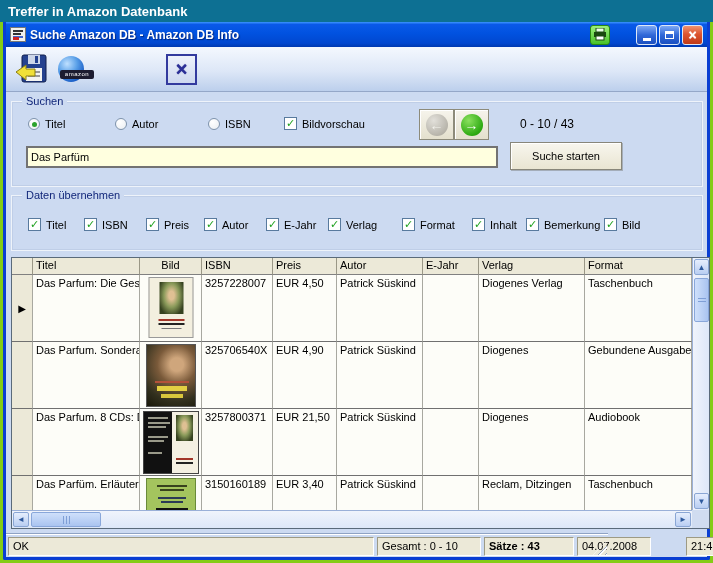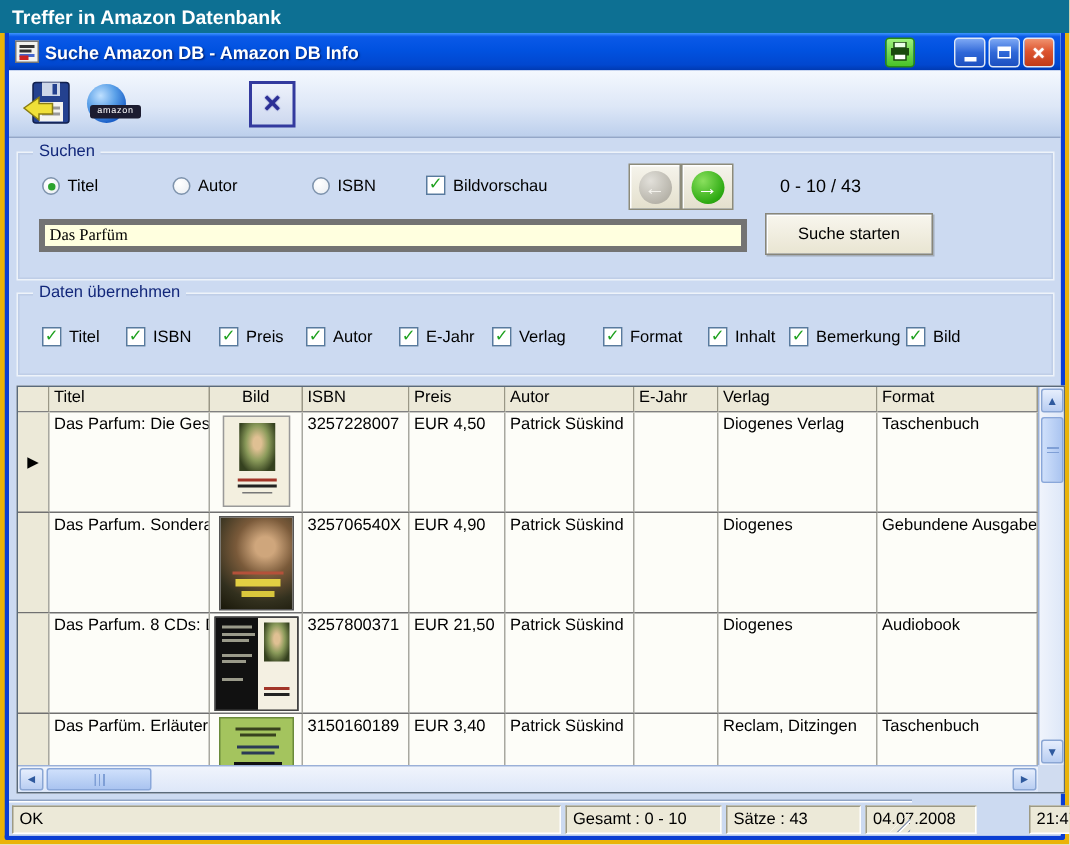--- a/index.html
+++ b/index.html
@@ -1,18 +1,18 @@
 <!DOCTYPE html>
 <html><head>
 <meta charset="utf-8">
 <style>
   * { margin:0; padding:0; box-sizing:border-box; }
   html,body { width:713px; height:563px; }
   body { font-family:"Liberation Sans","DejaVu Sans",sans-serif; font-size:11px; color:#000; }
-  .page { position:relative; width:713px; height:563px; background:#eab308; overflow:hidden; }
+  .page { position:relative; width:713px; height:563px; background:#84cc16; overflow:hidden; }
 
   
   .outer-titlebar { position:absolute; left:0; top:0; width:713px; height:22px; background:#0d7093; display:flex; align-items:center; padding-left:8px; }
   .outer-title { color:#fff; font-weight:bold; font-size:13px; }
 
   
   .frame { position:absolute; left:3px; top:22px; width:707px; height:538px; border:3px solid #0a3ed2; border-top:none; border-radius:0 0 2px 2px; background:#ccdaf1; }
   .titlebar { position:absolute; left:0; top:0; right:0; height:25px;
     background:linear-gradient(180deg,#3d95ff 0%,#0a59e8 10%,#0152e0 45%,#0147cf 85%,#0039b0 100%);
     display:flex; align-items:center; padding:0 4px 0 4px; }
@@ -56,21 +56,21 @@
   .radio.on::after { content:""; width:5px; height:5px; border-radius:50%; background:#2ca32c; }
   .check { width:13px; height:13px; background:#fff; border:1px solid #587a9e; display:inline-flex; align-items:center; justify-content:center; font-size:11px; font-weight:bold; color:#1fa11f; line-height:1; flex:none; }
 
   .navbtns { position:absolute; left:407px; top:7px; display:flex; }
   .navbtn { width:35px; height:31px; background:linear-gradient(#f6f4ec,#e4e0cd); border:1px solid #8d8b7a; box-shadow:inset 1px 1px 0 #fff; display:flex; align-items:center; justify-content:center; cursor:pointer; }
   .nav-circle { width:22px; height:22px; border-radius:50%; display:flex; align-items:center; justify-content:center; font-weight:bold; font-size:14px; }
   .nav-back .nav-circle { background:radial-gradient(circle at 35% 30%,#e2e0da,#b5b2a8 75%); color:#f3f2ec; }
   .nav-fwd .nav-circle { background:radial-gradient(circle at 35% 30%,#8ae05e,#2daa12 70%,#1d8a08); color:#fff; }
   .counter { position:absolute; left:508px; top:15px; font-size:12px; }
 
-  .search-input { position:absolute; left:14px; top:44px; width:472px; height:22px; background:#ffffdf; border:4px solid #737373; font-family:Liberation Serif, serif; font-size:11px; padding:0 3px; }
+  .search-input { position:absolute; left:14px; top:44px; width:472px; height:22px; background:#ffffdf; border:2px solid #737373; font-family:Liberation Sans, sans-serif; font-size:11px; padding:0 3px; }
   .btn-start { position:absolute; left:498px; top:40px; width:112px; height:28px; background:linear-gradient(#f8f6ee,#e9e5d2); border:1px solid #88867a; box-shadow:inset 1px 1px 0 #fff,1px 1px 0 rgba(90,90,80,.35); font-family:"Liberation Sans",sans-serif; font-size:11px; cursor:pointer; }
 
   
   .grid { position:absolute; left:5px; top:210px; width:699px; height:272px; border:1px solid #5a6a7a; background:#fff; }
   .gheader { display:grid; grid-template-columns:21px 107px 62px 71px 64px 86px 56px 106px 107px; height:17px; }
   .gheader .hcell { background:#ece9d8; border-right:1px solid #9a9786; border-bottom:1px solid #808080; padding:1px 0 0 3px; overflow:hidden; white-space:nowrap; font-size:11px; }
   .gheader .hcell.bild { text-align:center; padding-left:0; }
   .gbody { position:relative; height:235px; overflow:hidden; }
   .grow { display:grid; grid-template-columns:21px 107px 62px 71px 64px 86px 56px 106px 107px; height:67px; background:#fdfdf8; }
   .grow .cell { border-right:1px solid #a8a8a0; border-bottom:1px solid #707070; padding:2px 2px 0 3px; overflow:hidden; white-space:nowrap; font-size:11px; }
@@ -116,21 +116,21 @@
   .hscroll .right { right:1px; top:1px; width:16px; height:15px; }
   .hthumb { position:absolute; left:19px; top:1px; width:70px; height:15px; background:linear-gradient(180deg,#cfe0fb,#aac4f0); border:1px solid #89a7da; border-radius:2px; cursor:pointer; }
   .hthumb::after { content:""; position:absolute; top:3px; left:31px; height:8px; width:8px; background:repeating-linear-gradient(90deg,#7f9fd6 0 1px,transparent 1px 3px); }
   .corner { position:absolute; right:0; bottom:0; width:17px; height:18px; background:#d0dcf0; }
 
   
   .statusbar { position:absolute; left:0; bottom:0; width:602px; height:24px; border-top:1px solid #8fa3c4; box-shadow:inset 0 1px 0 #fff; }
   .panel { position:absolute; top:3px; height:19px; background:#ece9d8; border:1px solid; border-color:#9d9a84 #fff #fff #9d9a84; padding:2px 0 0 4px; overflow:hidden; white-space:nowrap; font-size:11px; }
   .p-status { left:2px; width:366px; }
   .p-gesamt { left:371px; width:104px; }
-  .p-saetze { left:478px; width:90px; }
+  .p-saetze { left:478px; width:90px;font-weight:bold; }
   .p-date { left:571px; width:74px; }
   .p-time { left:680px; width:42px; }
   .grip { position:absolute; right:1px; bottom:2px; width:14px; height:14px;
     background:repeating-linear-gradient(135deg,transparent 0 3px,#9aa5b8 3px 4px,#fff 4px 5px);
     clip-path:polygon(100% 0,100% 100%,0 100%); cursor:nwse-resize; }
 </style>
 </head>
 <body>
 
 <div class="page">

